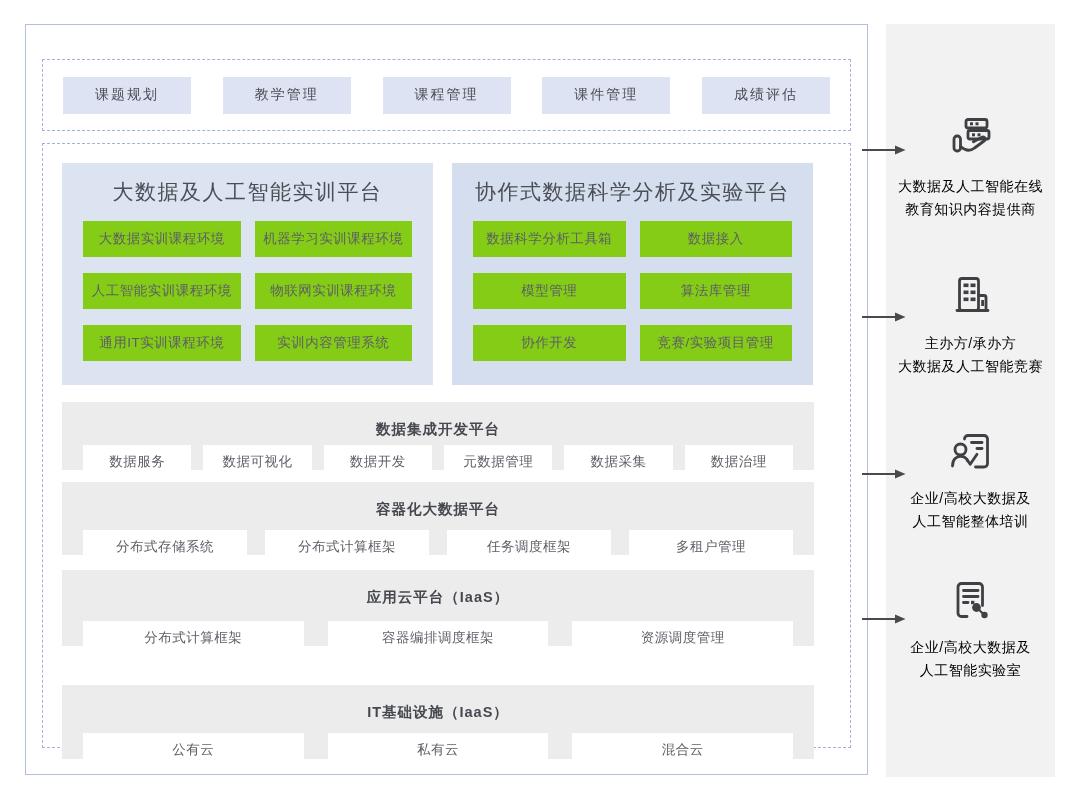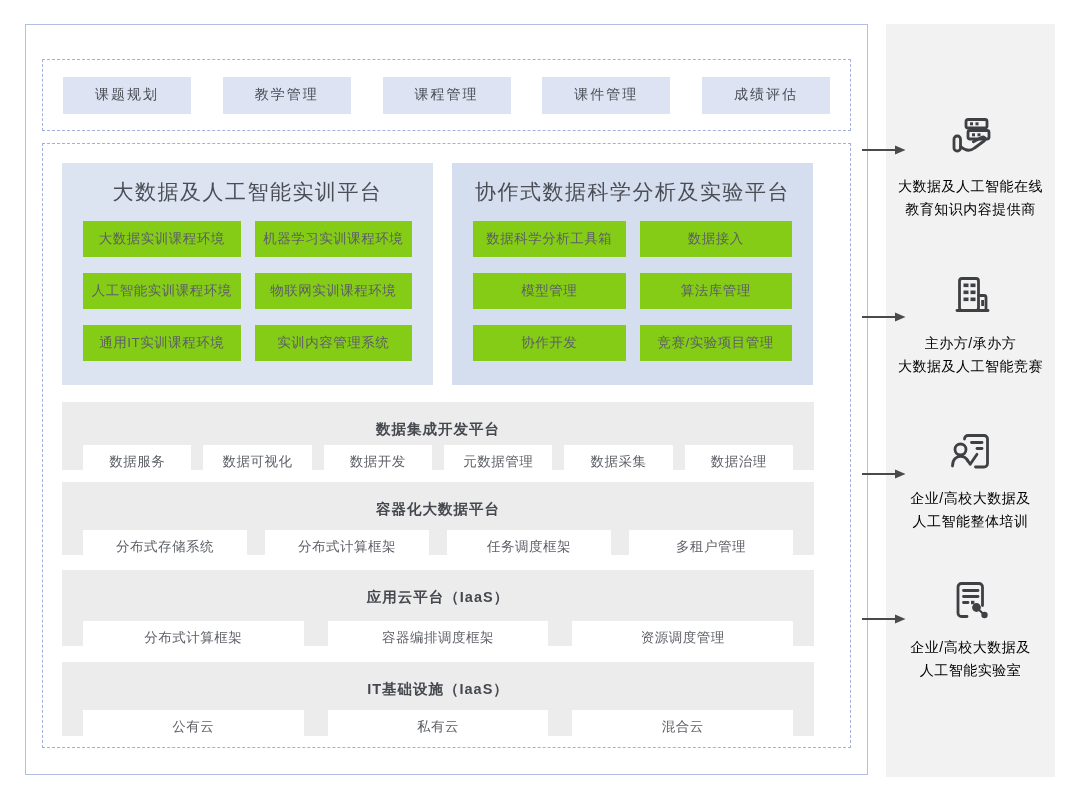--- a/index.html
+++ b/index.html
@@ -33,21 +33,21 @@
   .pp-cell { height:36px; background:#84cc16; display:flex; align-items:center;
              justify-content:center; font-size:13.5px; color:#5c5f66; letter-spacing:0.5px;
              white-space:nowrap; }
 
   
   .layer-panel { position:absolute; left:62px; width:752px; background:#ececec;
                  padding:19px 21px 0 21px; }
   #layer-panels .layer-panel:nth-child(1) { top:402px; height:68px; }
   #layer-panels .layer-panel:nth-child(2) { top:482px; height:73px; }
   #layer-panels .layer-panel:nth-child(3) { top:570px; height:76px; }
-  #layer-panels .layer-panel:nth-child(4) { top:662px; height:74px; }
+  #layer-panels .layer-panel:nth-child(4) { top:685px; height:74px; }
   .lp-title { text-align:center; font-size:14.5px; font-weight:bold; color:#45484e;
               line-height:17px; letter-spacing:1px; }
   .lp-row { display:flex; margin-top:7px; }
   #layer-panels .layer-panel:nth-child(1) .lp-row { gap:12px; margin-top:7px; }
   #layer-panels .layer-panel:nth-child(2) .lp-row { gap:18px; margin-top:12px; }
   #layer-panels .layer-panel:nth-child(3) .lp-row { gap:24px; margin-top:15px; }
   #layer-panels .layer-panel:nth-child(4) .lp-row { gap:24px; margin-top:12px; }
   .lp-cell { flex:1; height:33px; background:#ffffff; display:flex; align-items:center;
              justify-content:center; font-size:13.5px; color:#5c5f66; letter-spacing:0.5px;
              white-space:nowrap; }

